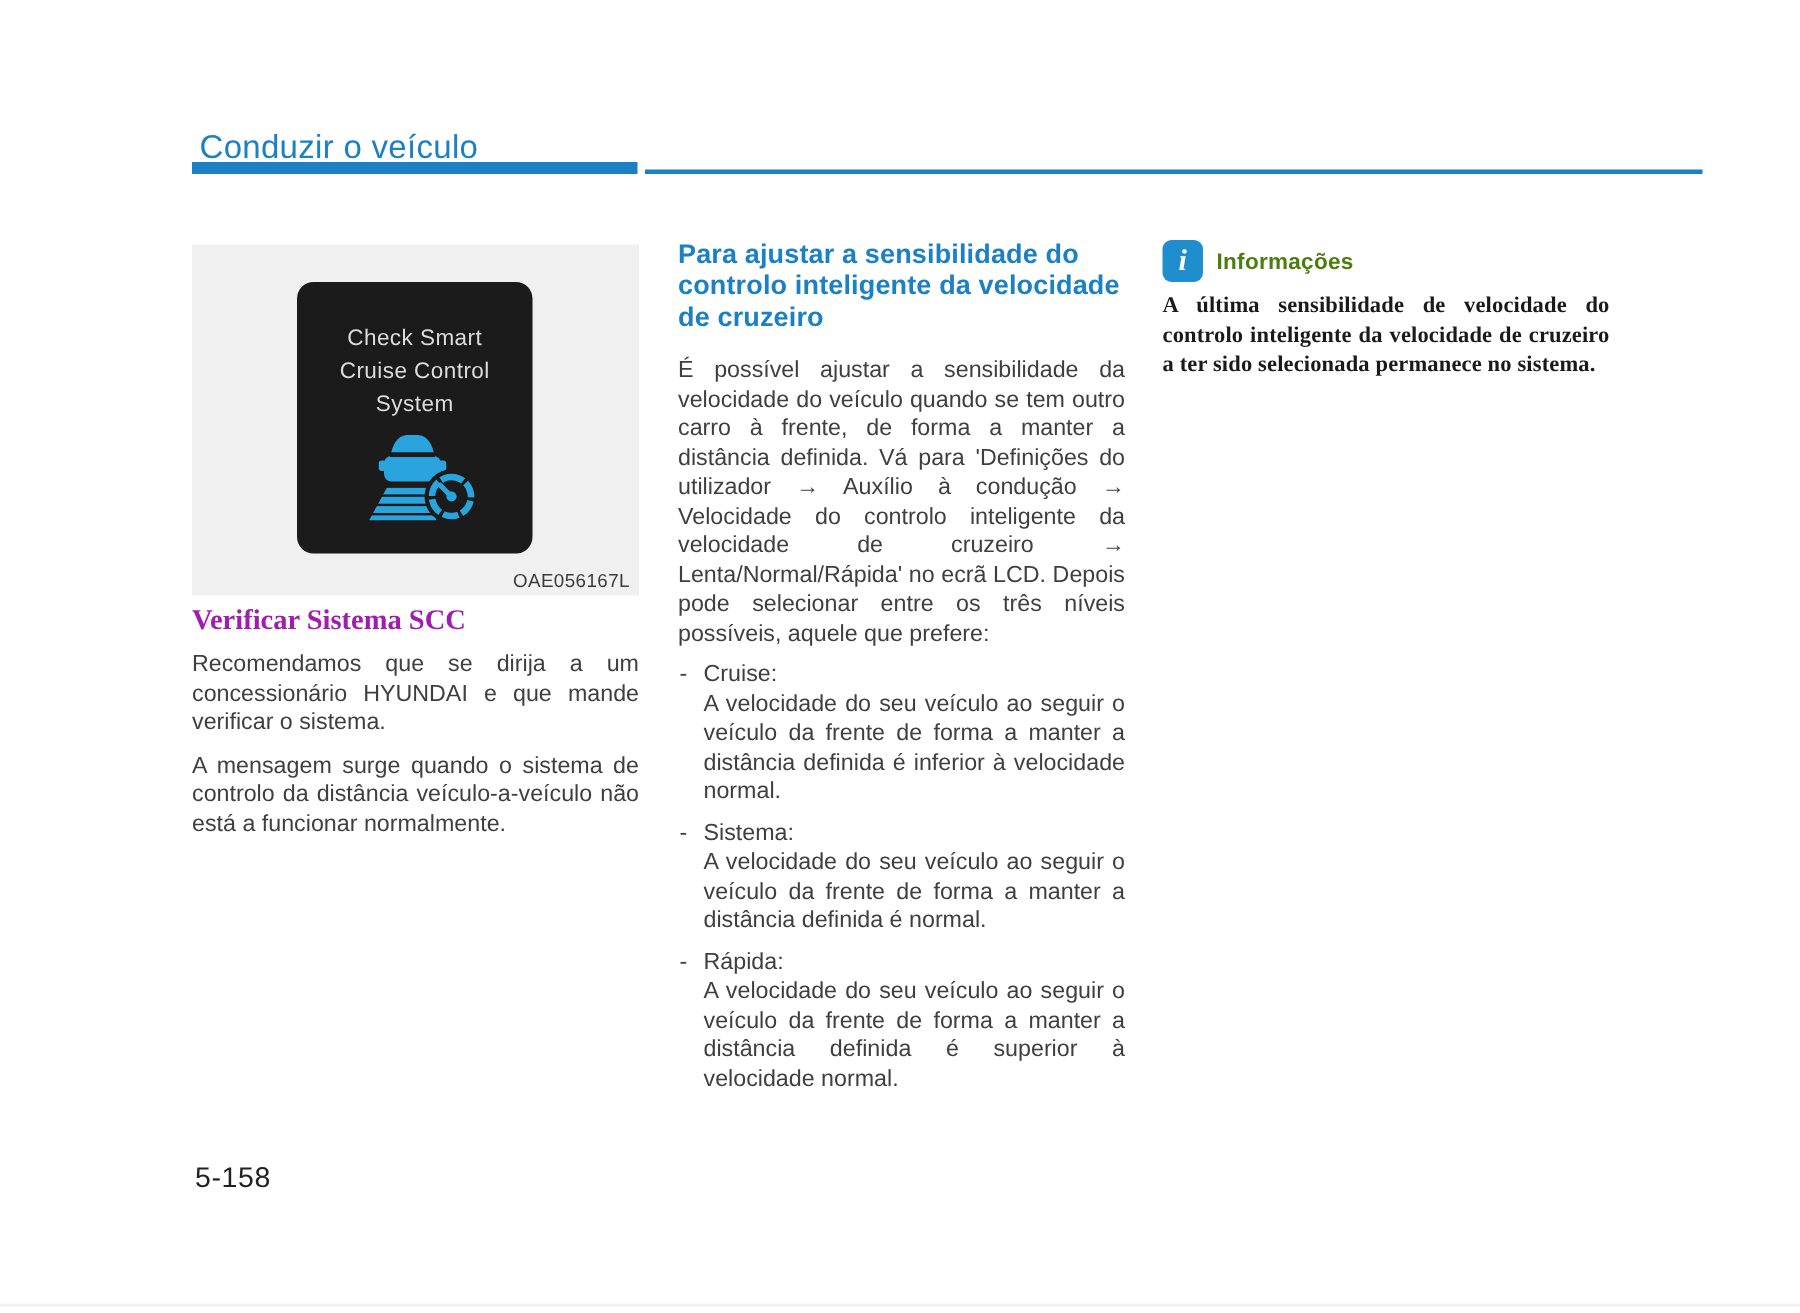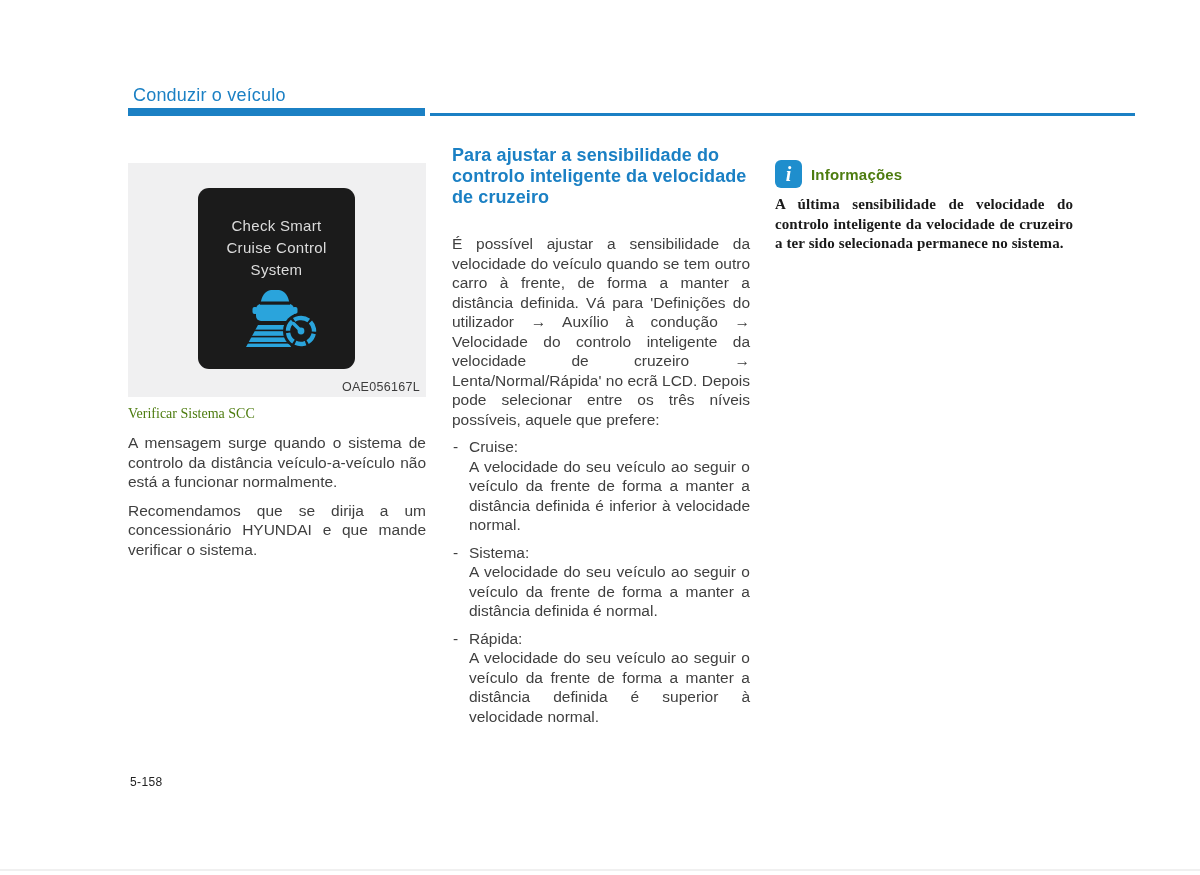--- a/index.html
+++ b/index.html
@@ -12,34 +12,34 @@
   }
   *{margin:0;padding:0;box-sizing:border-box;}
   html,body{background:#ffffff;}
   body{
     width:1200px;height:875px;position:relative;overflow:hidden;
     font-family:"Liberation Sans",sans-serif;color:var(--body-text);
   }
   
   .chapter-title{
     position:absolute;left:133px;top:85px;
-    font-size:18px;color:var(--accent-blue);letter-spacing:.2px;
+    font-size:22px;color:var(--accent-blue);letter-spacing:.2px;
   }
   .title-bar{
     position:absolute;left:128px;top:108px;width:297px;height:8px;
     background:var(--accent-blue);
   }
   .title-rule{
     position:absolute;left:430px;top:113px;width:705px;height:3px;
     background:var(--accent-blue);
   }
   
   .col{position:absolute;width:298px;}
   .col-left{left:128px;top:163px;}
-  .col-mid{left:452px;top:145px;}
+  .col-mid{left:452px;top:159px;}
   .col-right{left:775px;top:159px;width:298px;}
   
   .figure{
     position:relative;width:298px;height:234px;background:var(--figure-bg);
   }
   .screen{
     position:absolute;left:70px;top:25px;width:157px;height:181px;
     background:var(--screen-bg);border-radius:11px;
     display:flex;flex-direction:column;align-items:center;
   }
@@ -47,32 +47,32 @@
     margin-top:27px;text-align:center;color:#dcdcdc;
     font-size:15px;line-height:22px;letter-spacing:.3px;
   }
   .screen-icon{margin-top:4px;margin-left:10px;}
   .figure-caption{
     position:absolute;right:6px;bottom:3px;
     font-size:12.5px;color:#3c3c3c;letter-spacing:.3px;
   }
   
   .serif-h{
-    font-family:"Liberation Serif",serif;font-weight:normal;
-    font-size:14px;color:#4d7c0f;margin-top:7px;line-height:20px;
+    font-family:"Liberation Serif",serif;font-weight:bold;
+    font-size:19px;color:#a21caf;margin-top:7px;line-height:20px;
   }
   .body-p{
     font-size:15.5px;line-height:19.5px;text-align:justify;
     margin-top:9px;color:var(--body-text);
   }
   .blue-h{
     font-size:18px;line-height:21px;font-weight:bold;
     color:var(--accent-blue);letter-spacing:.1px;
   }
-  .intro{margin-top:26px;}
+  .intro{margin-top:15px;}
   .list{margin-top:4px;}
   .list-item{position:relative;padding-left:17px;margin-top:8px;}
   .dash{position:absolute;left:1px;top:0;font-size:15.5px;line-height:19.5px;}
   .term{font-size:15.5px;line-height:19.5px;}
   .li-desc{font-size:15.5px;line-height:19.5px;text-align:justify;margin-top:0;}
   
   .info-head{display:flex;align-items:center;height:30px;}
   .info-icon{
     width:27px;height:28px;border-radius:6px;background:#1f8ecd;
     color:#ffffff;display:flex;align-items:center;justify-content:center;
@@ -83,21 +83,21 @@
     font-size:15px;font-weight:bold;color:#4d7c0f;margin-left:9px;
     letter-spacing:.2px;
   }
   .info-body{
     font-family:"Liberation Serif",serif;font-weight:bold;
     font-size:15px;line-height:19.5px;text-align:justify;
     color:var(--serif-text);margin-top:6px;letter-spacing:.1px;
   }
   
   .page-number{
-    position:absolute;left:130px;top:775px;font-size:12px;color:#222;
+    position:absolute;left:130px;top:775px;font-size:19px;color:#222;
     letter-spacing:.4px;
   }
   .bottom-scan-line{
     position:absolute;left:0;top:869px;width:100%;height:2px;background:#f0f0f0;
   }
 </style>
 </head>
 <body>
 
 <div class="chapter-title">Conduzir o veículo</div>
@@ -136,22 +136,22 @@
 
         <circle cx="58" cy="46" r="18" fill="var(--screen-bg)"></circle>
         <circle cx="58" cy="46" r="13" fill="none" stroke="var(--icon-blue)" stroke-width="4.4" stroke-dasharray="10.5 2.2" stroke-linecap="butt" transform="rotate(-100 58 46)"></circle>
         <circle cx="58" cy="46" r="3.4" fill="var(--icon-blue)"></circle>
         <line x1="58" y1="46" x2="50.5" y2="38.5" stroke="var(--icon-blue)" stroke-width="3.4" stroke-linecap="round"></line>
       </svg>
     </div>
     <div class="figure-caption">OAE056167L</div>
   </div>
   <h3 class="serif-h">Verificar Sistema SCC</h3>
+  <p class="body-p">Recomendamos que se dirija a um concessionário HYUNDAI e que mande verificar o sistema.</p>
   <p class="body-p">A mensagem surge quando o sistema de controlo da distância veículo-a-veículo não está a funcionar normalmente.</p>
-  <p class="body-p">Recomendamos que se dirija a um concessionário HYUNDAI e que mande verificar o sistema.</p>
 </section>
 
 <section class="col col-mid">
   <h2 class="blue-h">Para ajustar a sensibilidade do controlo inteligente da velocidade de cruzeiro</h2>
   <p class="body-p intro">É possível ajustar a sensibilidade da velocidade do veículo quando se tem outro carro à frente, de forma a manter a distância definida. Vá para 'Definições do utilizador → Auxílio à condução → Velocidade do controlo inteligente da velocidade de cruzeiro → Lenta/Normal/Rápida' no ecrã LCD. Depois pode selecionar entre os três níveis possíveis, aquele que prefere:</p>
   <div class="list">
     <div class="list-item">
       <span class="dash">-</span>
       <div class="term">Cruise:</div>
       <p class="li-desc">A velocidade do seu veículo ao seguir o veículo da frente de forma a manter a distância definida é inferior à velocidade normal.</p>

